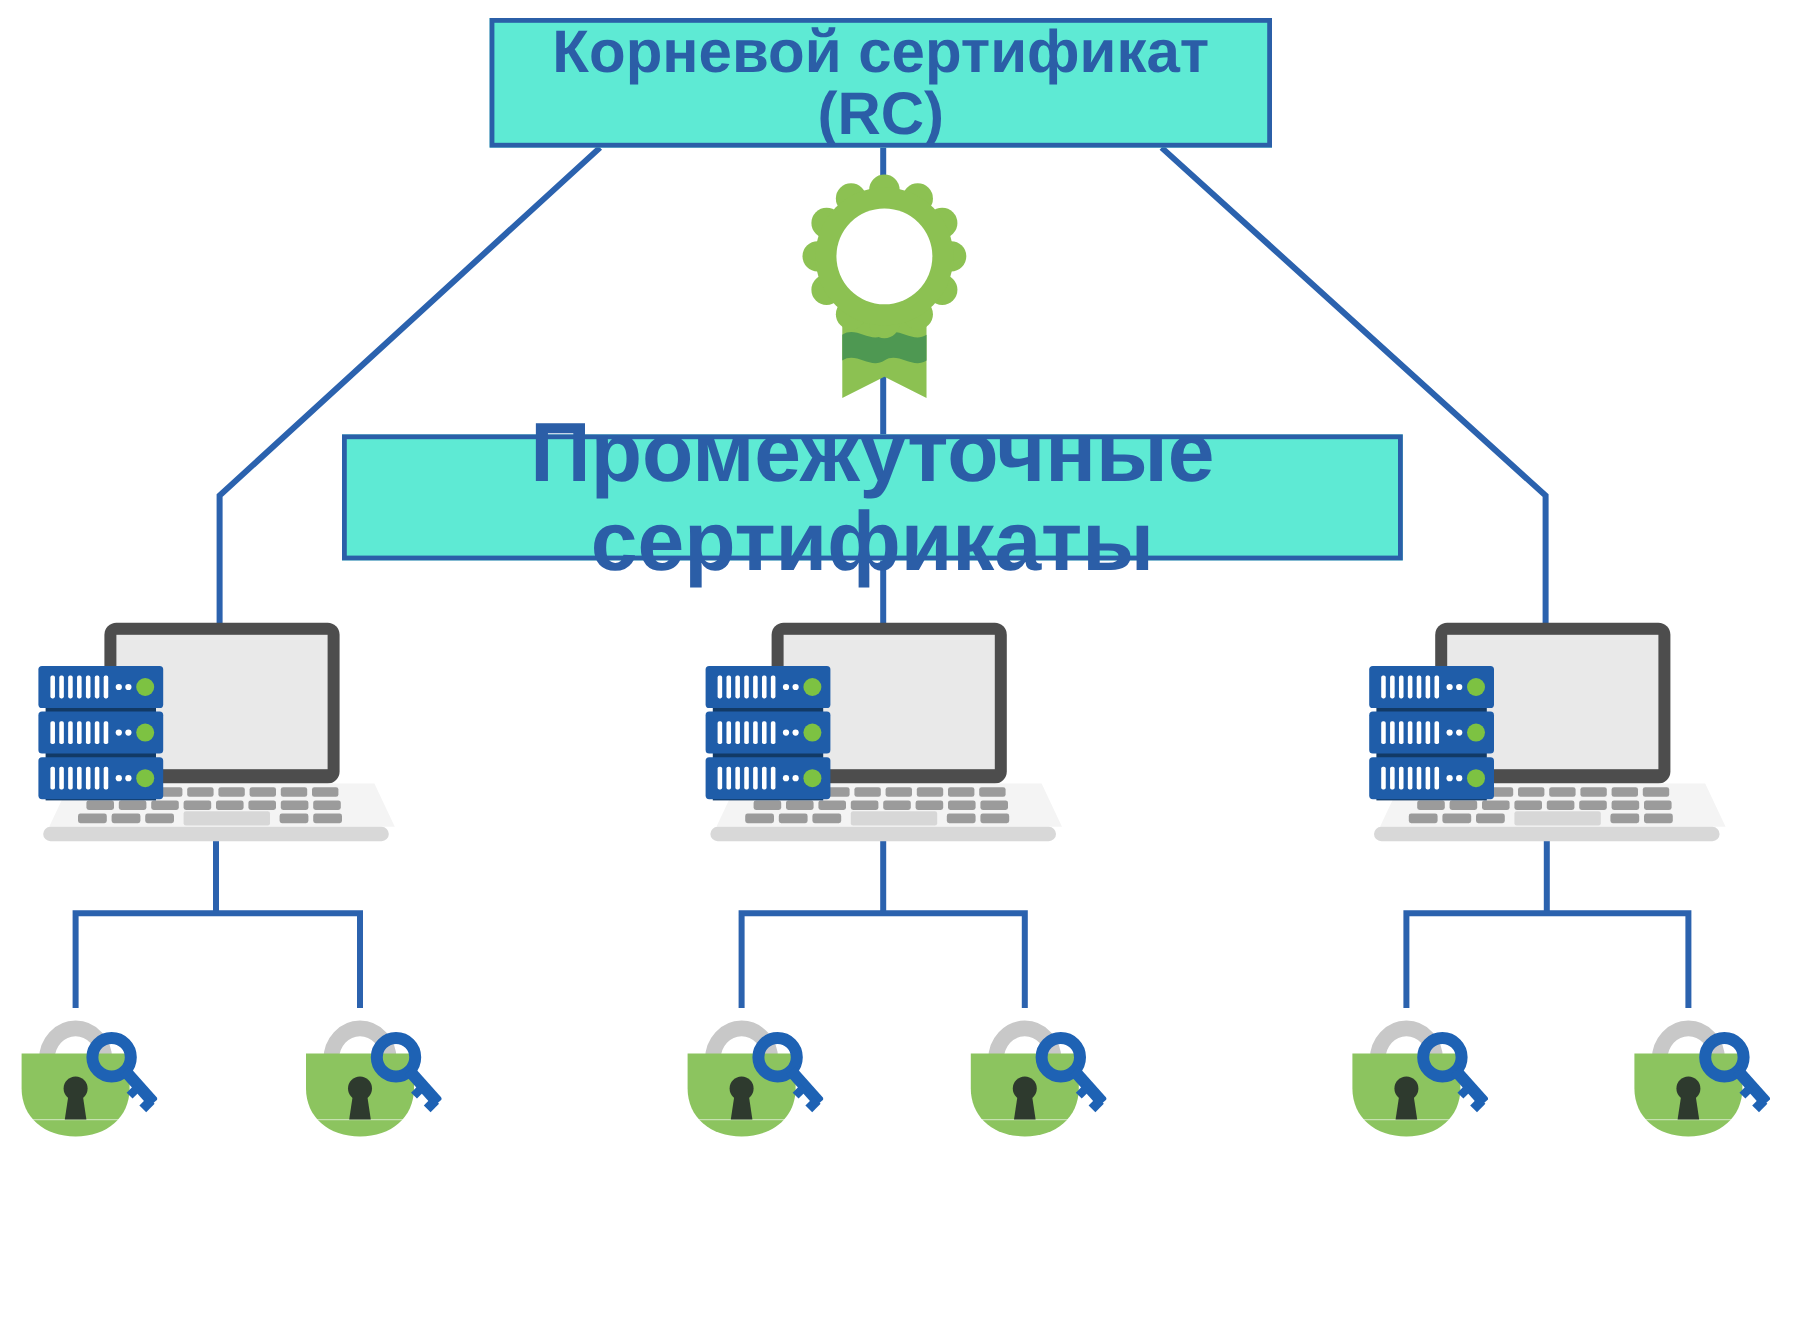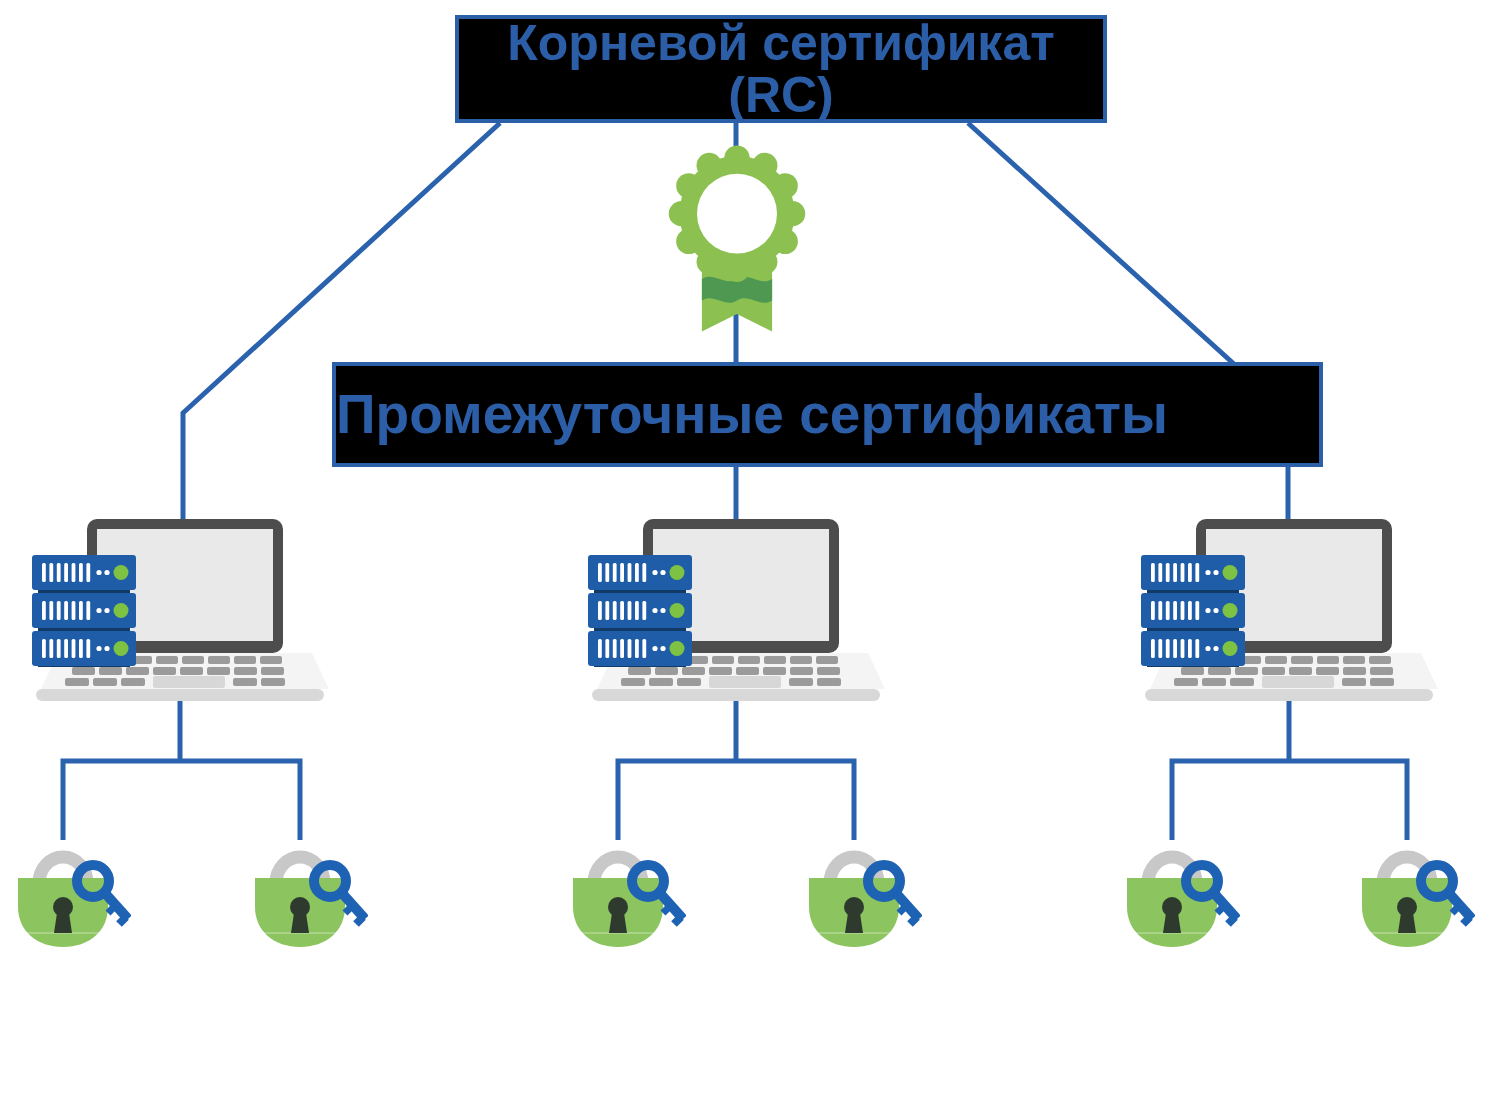--- a/index.html
+++ b/index.html
@@ -12,27 +12,27 @@
     --bg:#ffffff;
   }
   html,body{margin:0;padding:0;background:var(--bg);}
   .canvas{
     position:relative; width:1502px; height:1117px; background:var(--bg);
     font-family:"Liberation Sans", sans-serif; overflow:hidden;
   }
   .wires{position:absolute; left:0; top:0; width:1502px; height:1117px;}
   .wire{fill:none; stroke:var(--line-blue); stroke-width:5;}
   .node-box{
-    position:absolute; background:#000000; border:4px solid var(--box-border-blue);
-    display:flex; align-items:center; justify-content:flex-start;
+    position:absolute; background:#5eead4; border:4px solid var(--box-border-blue);
+    display:flex; align-items:center; justify-content:flex-end;
     color:var(--text-blue); font-weight:700; text-align:center; box-sizing:border-box;
-    line-height:1.05; letter-spacing:0px;margin-left:47px;
+    line-height:1.05; letter-spacing:0px;
   }
   .box-root{left:408px; top:15px; width:652px; height:108px; font-size:50px;}
-  .box-mid{left:285px; top:362px; width:991px; height:105px; font-size:55px;}
+  .box-mid{left:285px; top:362px; width:884px; height:105px; font-size:70px;}
   .box-leaf{left:312px; top:985px; width:833px; height:108px; font-size:52px; border-width:6px;}
   .icon{position:absolute;}
   .medal{left:659px; top:140px; width:156px; height:196px;}
   .laptop{width:300px; height:192px; top:515px;}
   .laptop-1{left:30px;} .laptop-2{left:586px;} .laptop-3{left:1139px;}
   .lock{width:130px; height:130px; top:835px;}
   .lock-1{left:1px;} .lock-2{left:238px;} .lock-3{left:556px;}
   .lock-4{left:792px;} .lock-5{left:1110px;} .lock-6{left:1345px;}
 </style>
 </head>

